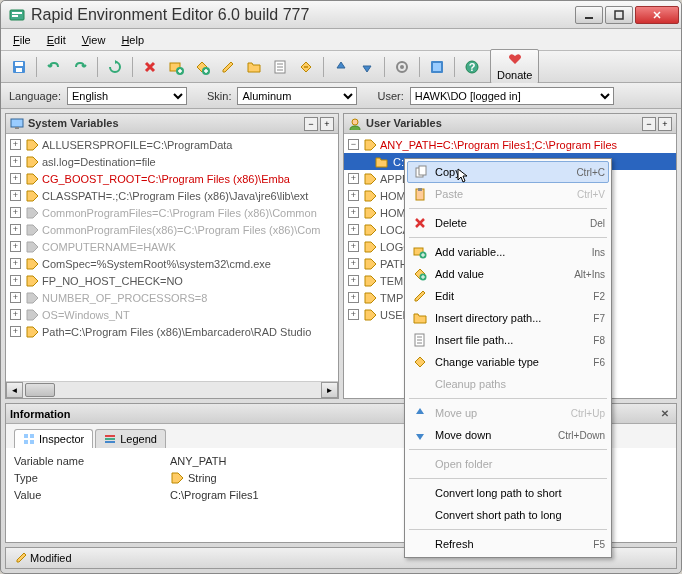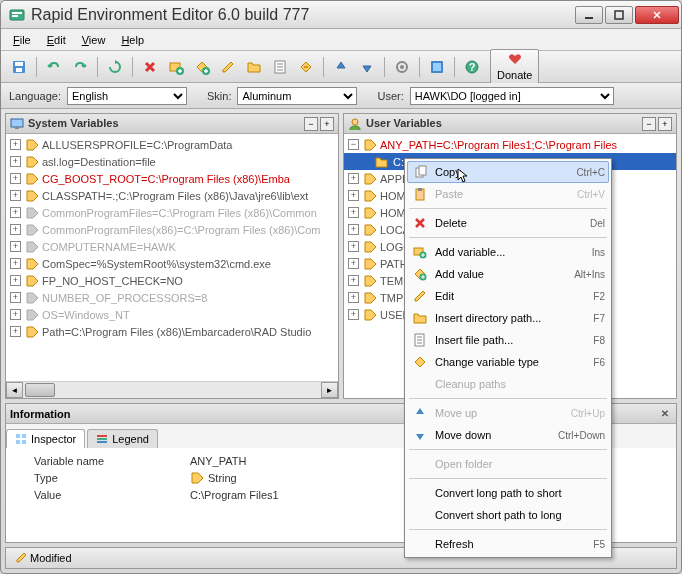--- a/index.html
+++ b/index.html
@@ -37,24 +37,24 @@
 .tree-row.selected { background: #2a65bf; }
 .tree-row.child { padding-left: 30px; }
 .scrollbar-h { height: 17px; background: #e8e8e8; border-top: 1px solid #ccc; display: flex; }
 .scroll-btn { width: 17px; height: 16px; background: linear-gradient(#f0f0f0,#d0d0d0); border: 1px solid #999; display: flex; align-items: center; justify-content: center; font-size: 8px; }
 .scroll-track { flex: 1; position: relative; }
 .scroll-thumb { position: absolute; height: 14px; top: 1px; background: linear-gradient(#e0e0e0,#c0c0c0); border: 1px solid #888; border-radius: 2px; }
 .info-panel { height: 140px; margin: 0 4px 4px 4px; background: #fff; border: 1px solid #999; display: flex; flex-direction: column; }
 .info-header { height: 20px; background: linear-gradient(#e8e8e8,#d0d0d0); border-bottom: 1px solid #aaa; display: flex; align-items: center; padding: 0 4px; font-weight: bold; }
 .info-header span:first-child { flex: 1; }
 .close-x { width: 14px; height: 14px; display: flex; align-items: center; justify-content: center; cursor: default; font-size: 10px; color: #555; }
-.tabs { height: 24px; display: flex; align-items: flex-end; padding: 0 0; background: #f4f4f4; }
+.tabs { height: 24px; display: flex; align-items: flex-end; padding: 0 8px; background: #f4f4f4; }
 .tab { padding: 3px 8px; border: 1px solid #aaa; border-bottom: none; background: #fff; border-radius: 3px 3px 0 0; margin-right: 2px; display: flex; align-items: center; gap: 4px; cursor: default; }
 .tab.inactive { background: #e0e0e0; }
-.info-grid { flex: 1; padding: 4px; margin-left: 20px; }
+.info-grid { flex: 1; padding: 4px; }
 .info-row { display: flex; height: 17px; align-items: center; }
 .info-label { width: 160px; color: #333; padding-left: 4px; }
 .info-value { color: #333; display: flex; align-items: center; gap: 4px; }
 .statusbar { height: 22px; background: linear-gradient(#f0f0f0,#d8d8d8); border-top: 1px solid #aaa; display: flex; align-items: center; padding: 0 8px; gap: 2px; margin: 0 4px 4px 4px; border: 1px solid #999; }
 .context-menu { position: absolute; left: 404px; top: 158px; width: 208px; background: #fafafa; border: 1px solid #888; box-shadow: 2px 2px 4px rgba(0,0,0,0.3); z-index: 100; padding: 2px; }
 .ctx-item { height: 22px; display: flex; align-items: center; padding: 0 4px; cursor: default; }
 .ctx-item.disabled { color: #aaa; }
 .ctx-item.hover { background: #d4e4fa; border: 1px solid #84acdd; border-radius: 2px; padding: 0 3px; height: 22px; }
 .ctx-icon { width: 18px; display: flex; justify-content: center; margin-right: 6px; }
 .ctx-label { flex: 1; }

